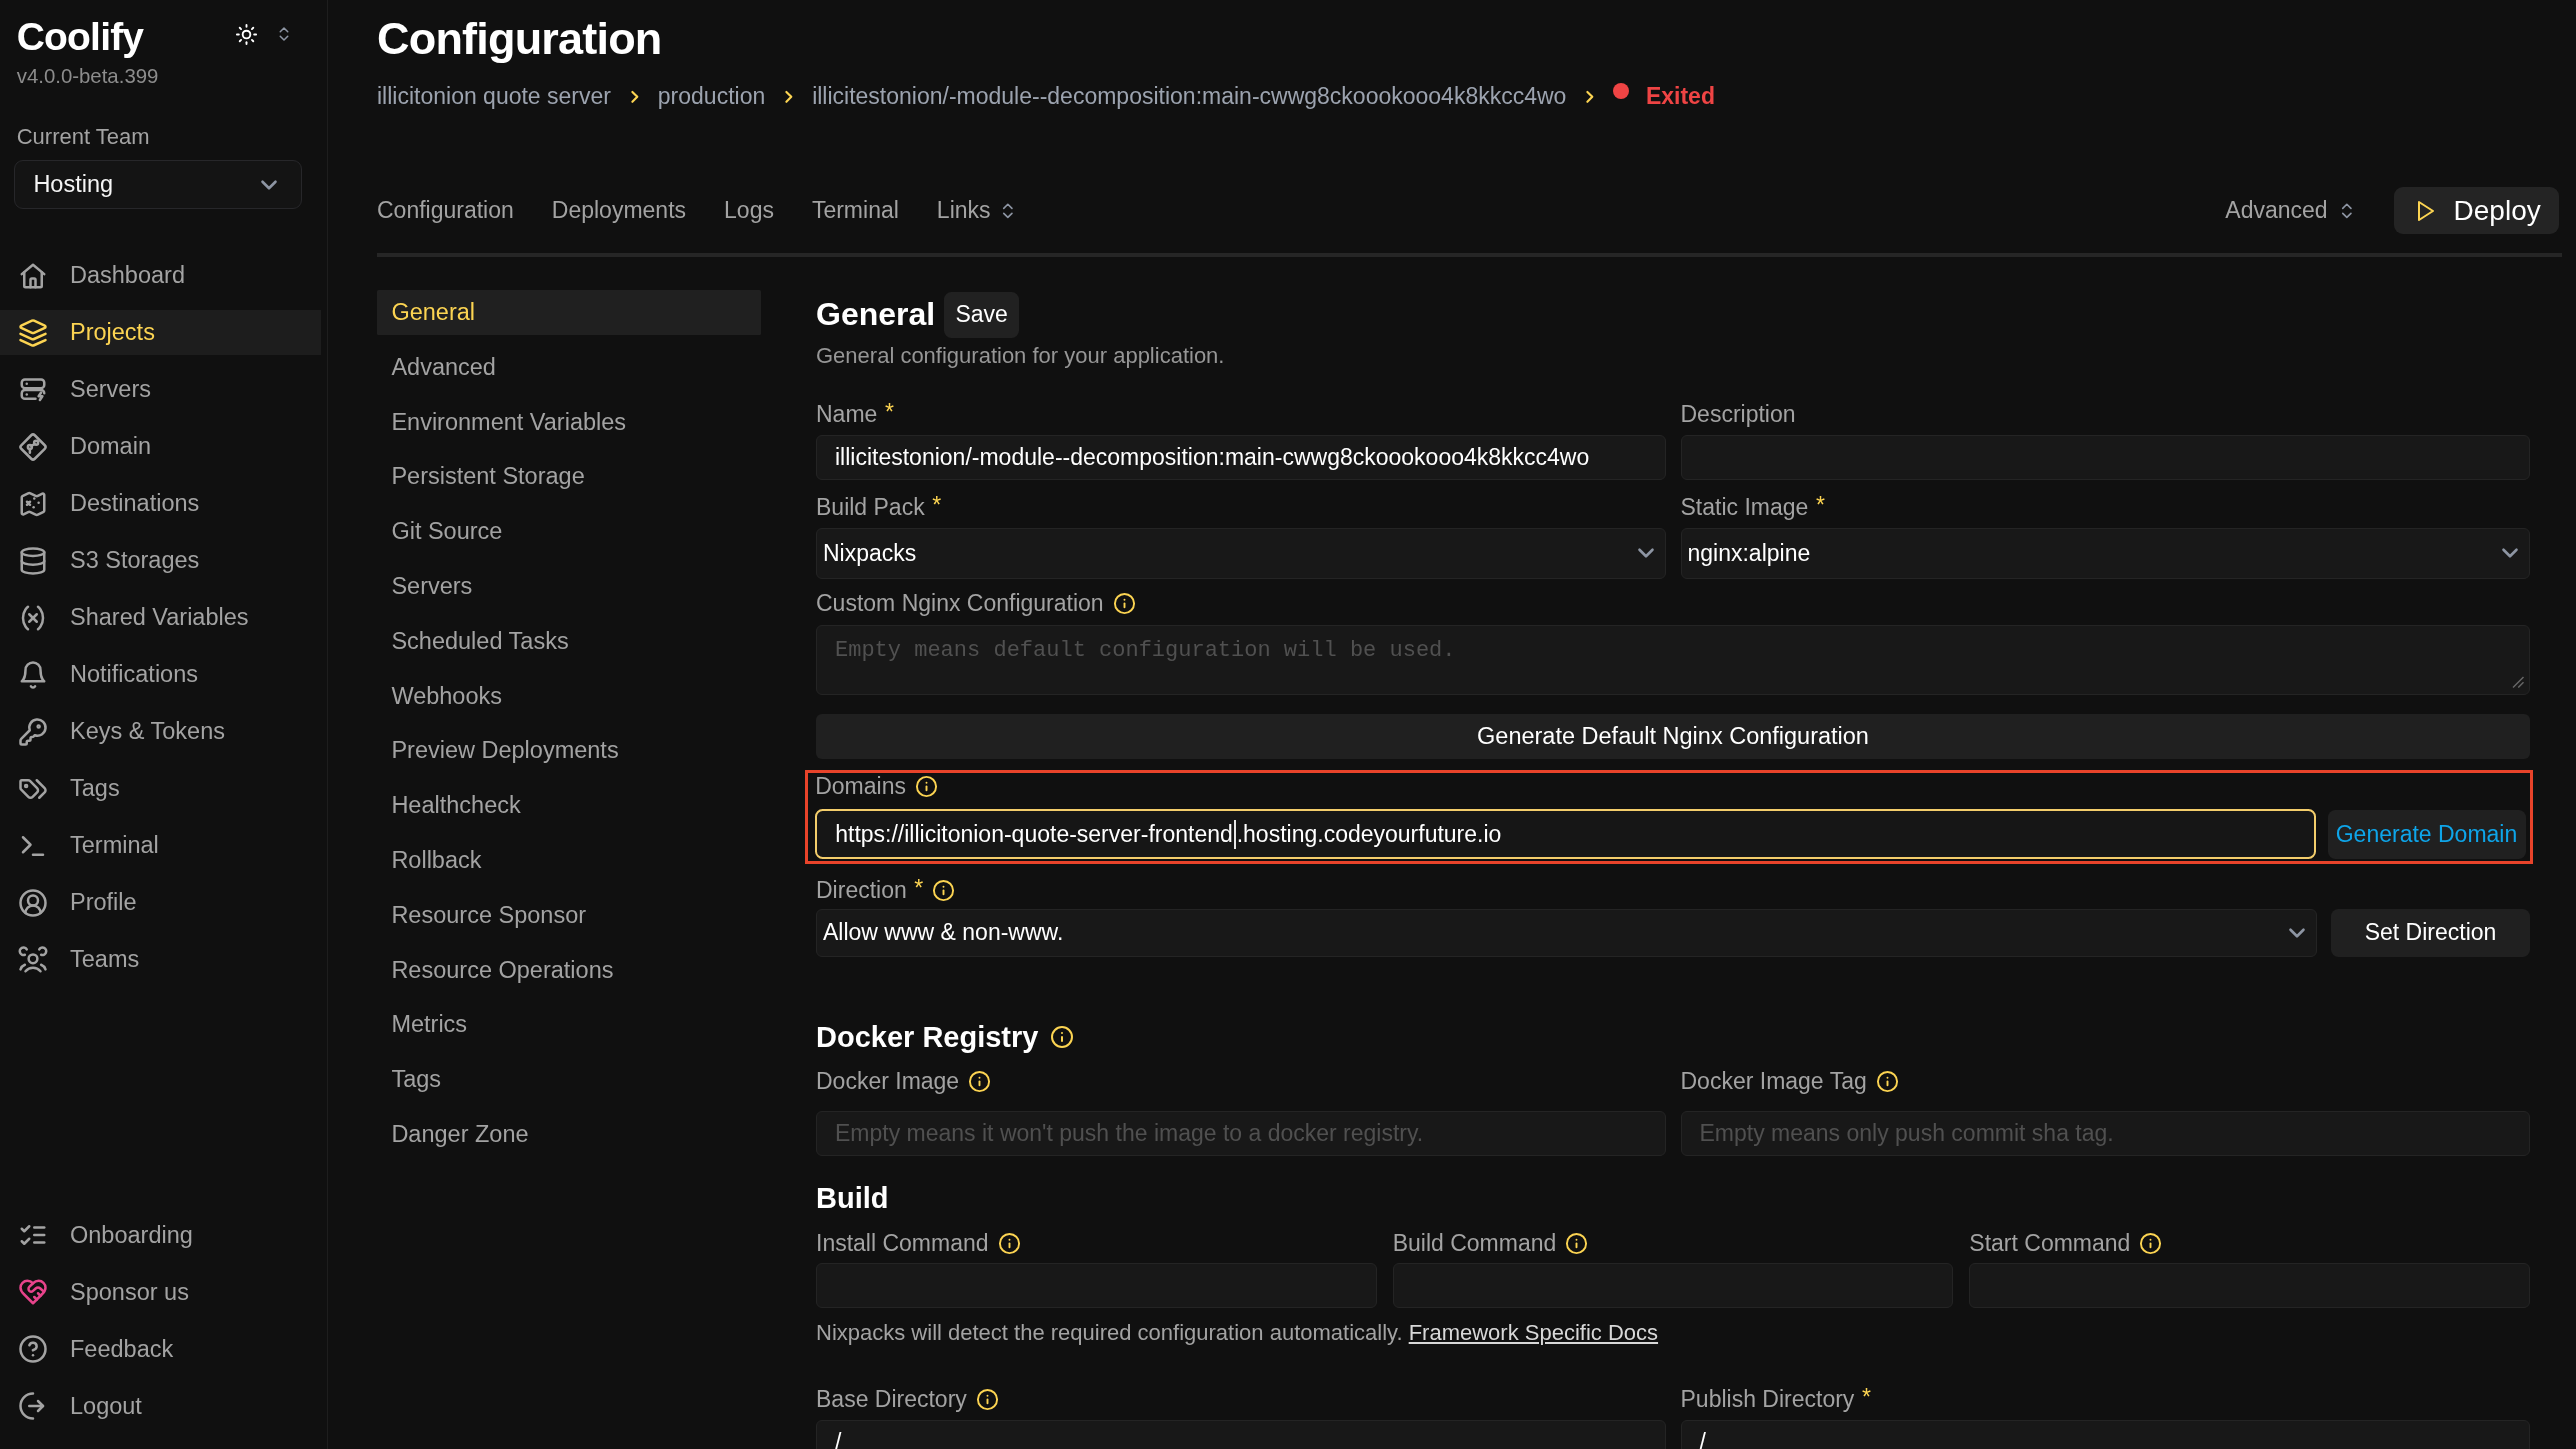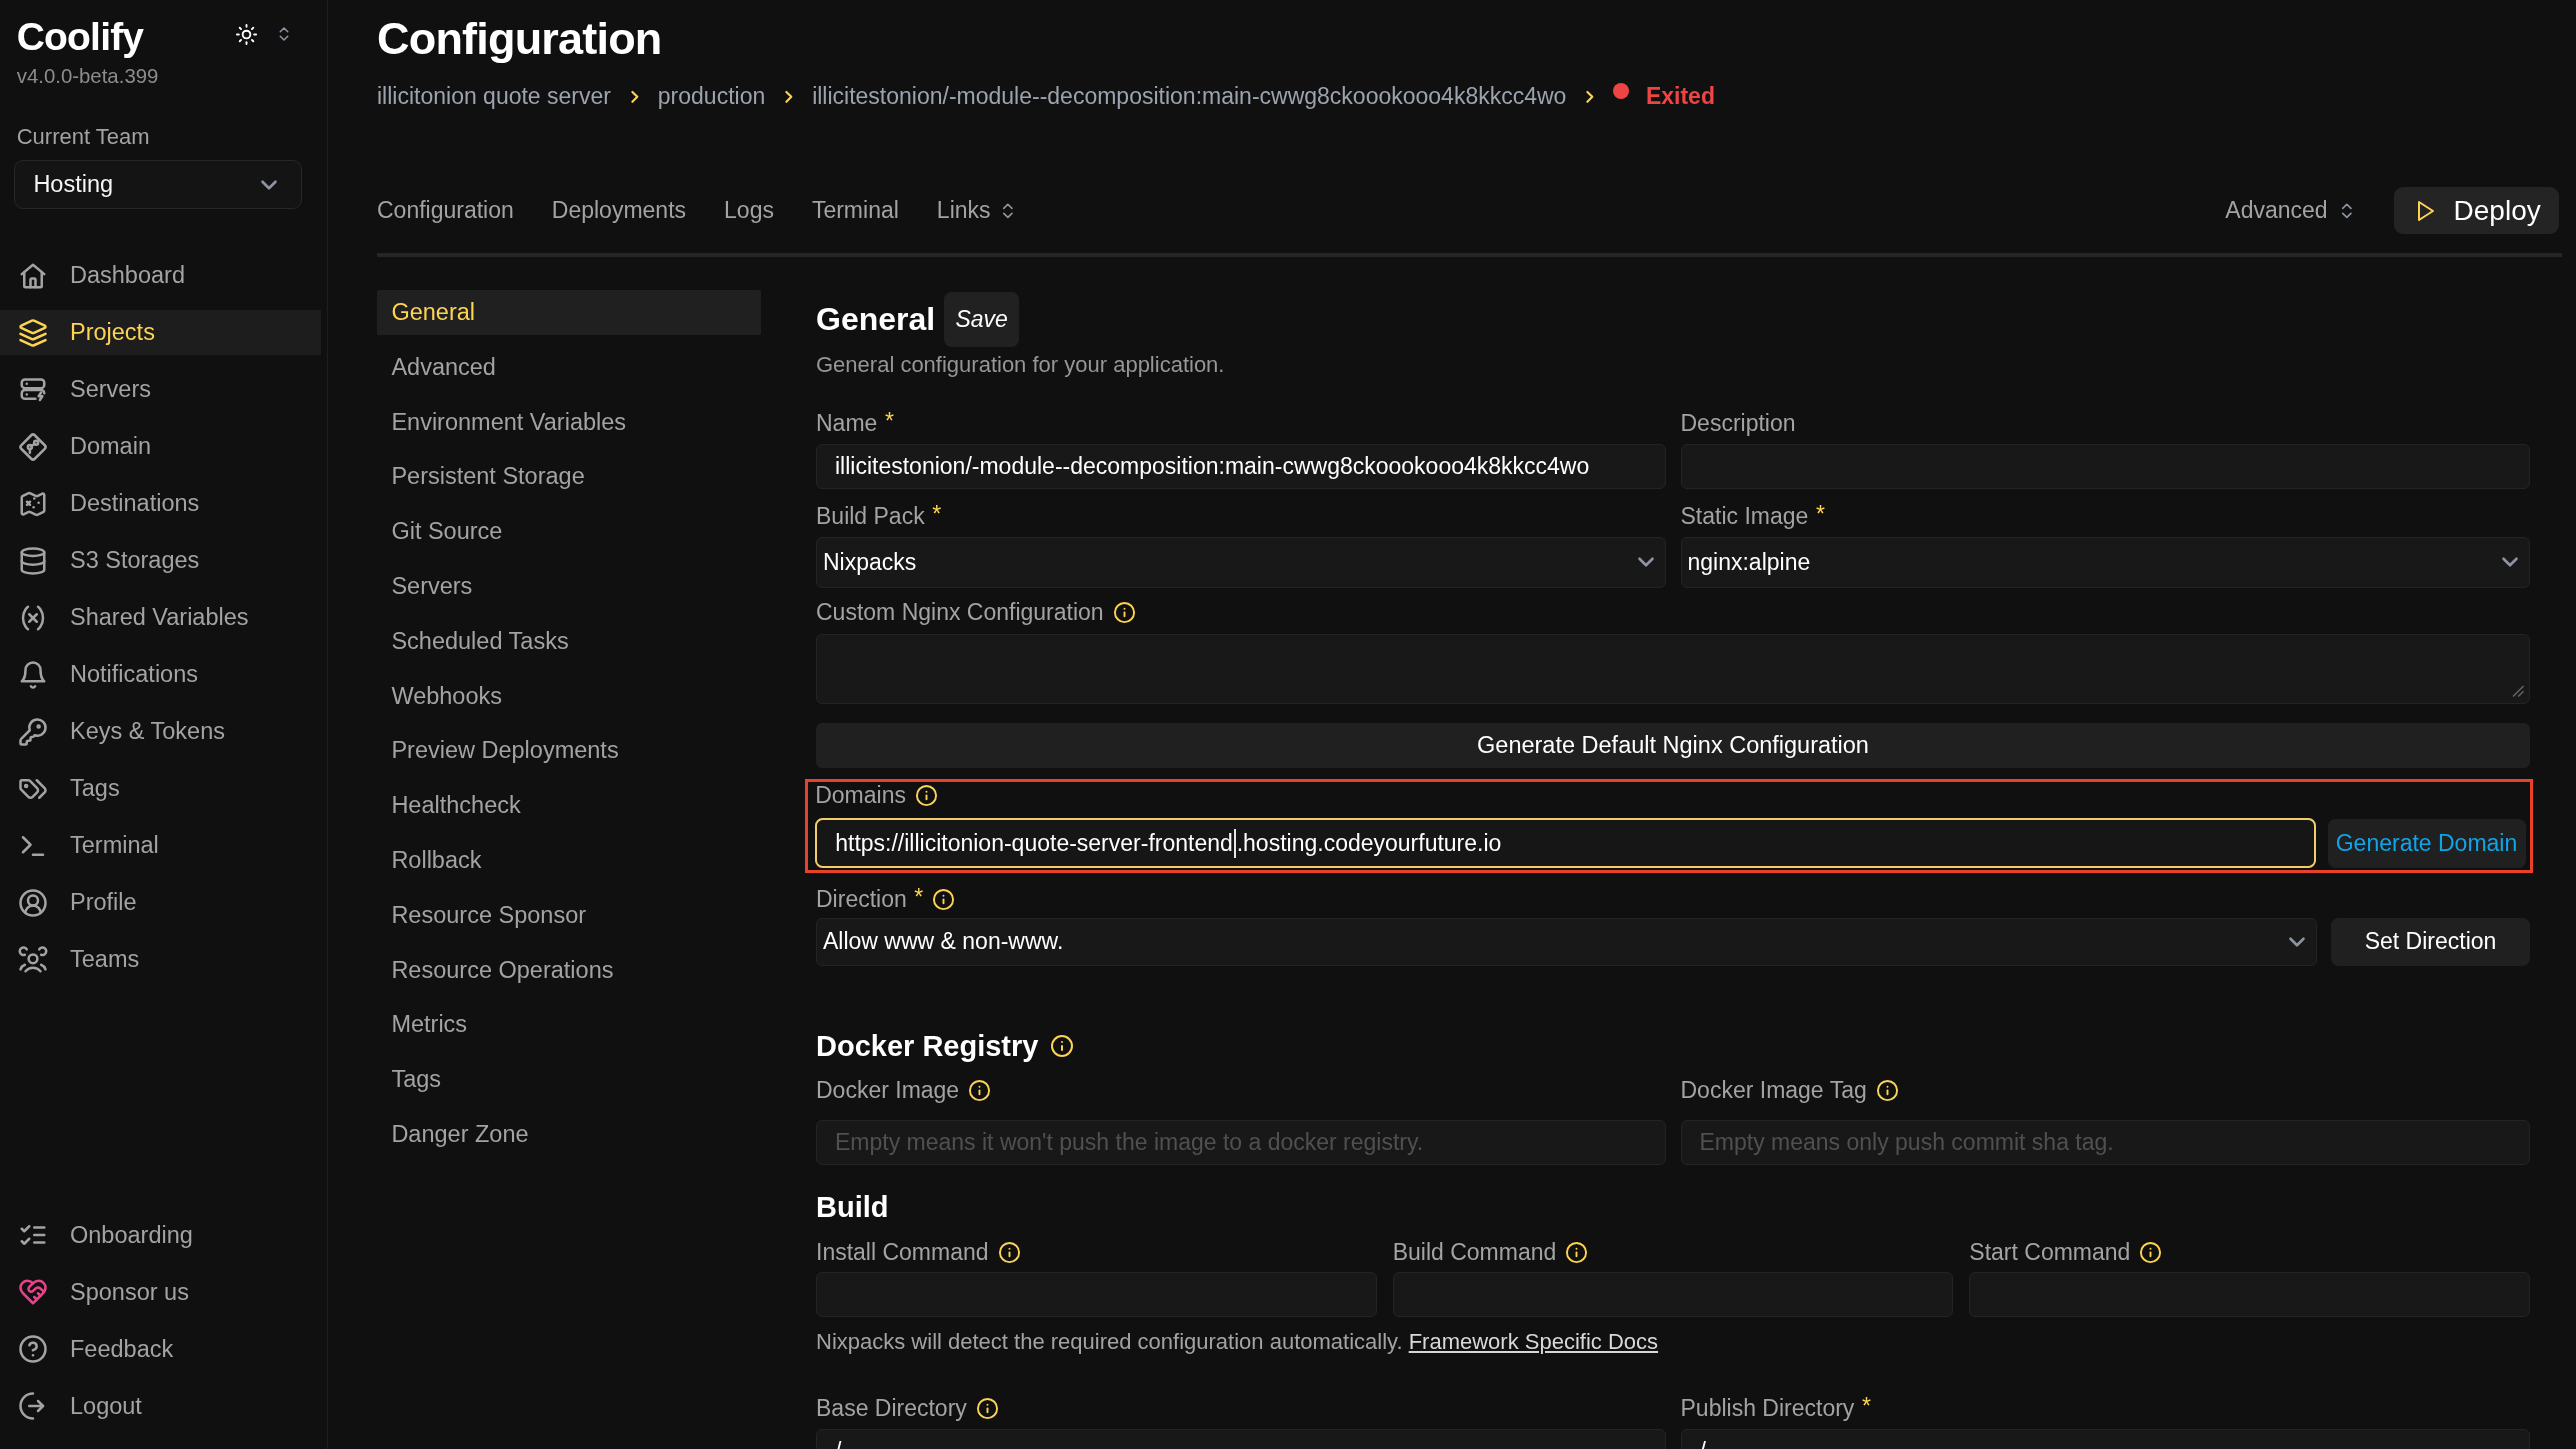--- a/index.html
+++ b/index.html
@@ -73,22 +73,22 @@
     height:45px; margin-bottom:9.8px; display:flex; align-items:center;
     padding-left:14.4px; font-size:23.5px; color:#a3a3a3; cursor:pointer; border-radius:1.5px;
   }
   .subnav-item.active { background:#202020; color:#fcd452; }
 
   
   .form-col { margin-left:55px; width:1714px; }
   .h2-row { display:flex; align-items:center; margin-top:1.5px; }
   .h2 { font-size:32px; font-weight:700; color:#fff; }
   .save-btn {
-    margin-left:9px; width:75px; height:55px; background:#212121; border-radius:7.6px;
-    display:flex; align-items:center; justify-content:center; font-size:23px; color:#fff; cursor:pointer;font-style:italic;
+    margin-left:9px; width:75px; height:46px; background:#212121; border-radius:7.6px;
+    display:flex; align-items:center; justify-content:center; font-size:23px; color:#fff; cursor:pointer;
   }
   .form-sub { margin-top:5.3px; font-size:22px; color:#969696; }
 
   .grid2 { display:grid; grid-template-columns:1fr 1fr; column-gap:15px; }
   .grid3 { display:grid; grid-template-columns:1fr 1fr 1fr; column-gap:16px; }
 
   .f-label { display:flex; align-items:center; font-size:23px; color:#a3a3a3; height:27px; }
   .f-label .req { color:#fcd452; margin-left:7.6px; font-size:23px; position:relative; top:-2.3px; }
   .f-label .info { margin-left:9px; }
 
@@ -534,20 +534,21 @@
         <span>Custom Nginx Configuration</span>
         <span class="info">
           <svg width="23" height="23" viewBox="0 0 24 24" fill="none" stroke="currentColor" stroke-width="2" stroke-linecap="round" stroke-linejoin="round">
               <circle cx="12" cy="12" r="10"></circle>
               <path d="M12 16v-4"></path>
               <path d="M12 8h.01"></path>
             </svg>
         </span>
       </div>
       <div class="f-area mt-area">
+        <span class="ph">Empty means default configuration will be used.</span>
         <span class="resize-grip">
           <svg width="15" height="15" viewBox="0 0 20 20">
               <path d="M4 18 L18 4 M11 18 L18 11" stroke="#666" stroke-width="2" fill="none"></path>
             </svg>
         </span>
       </div>
 
       <div class="wide-btn">Generate Default Nginx Configuration</div>
 
       <div class="domains-box">

